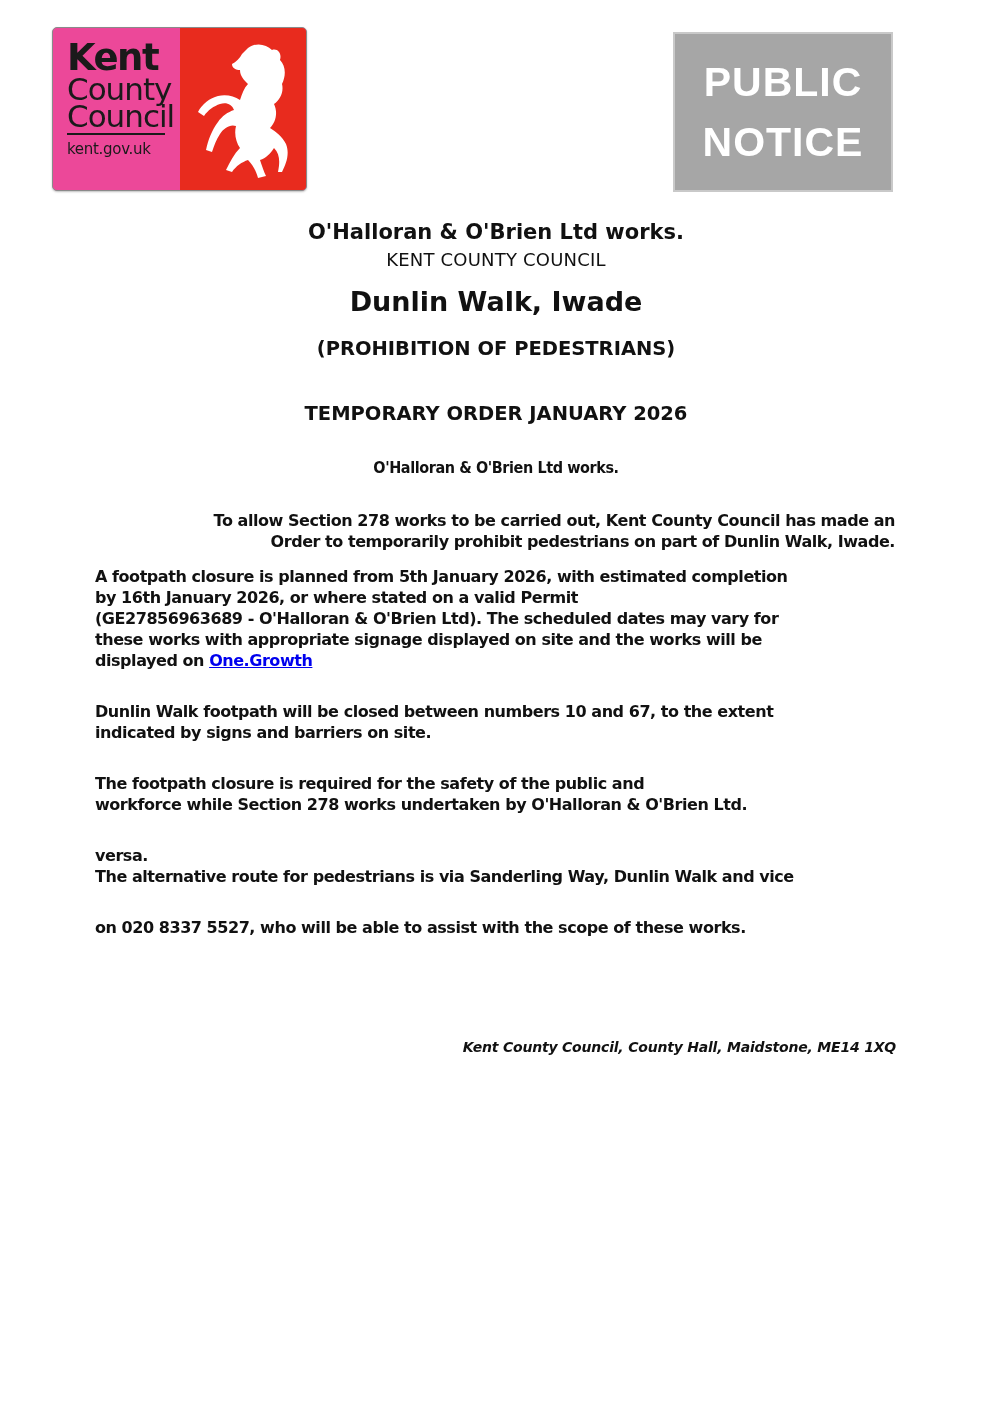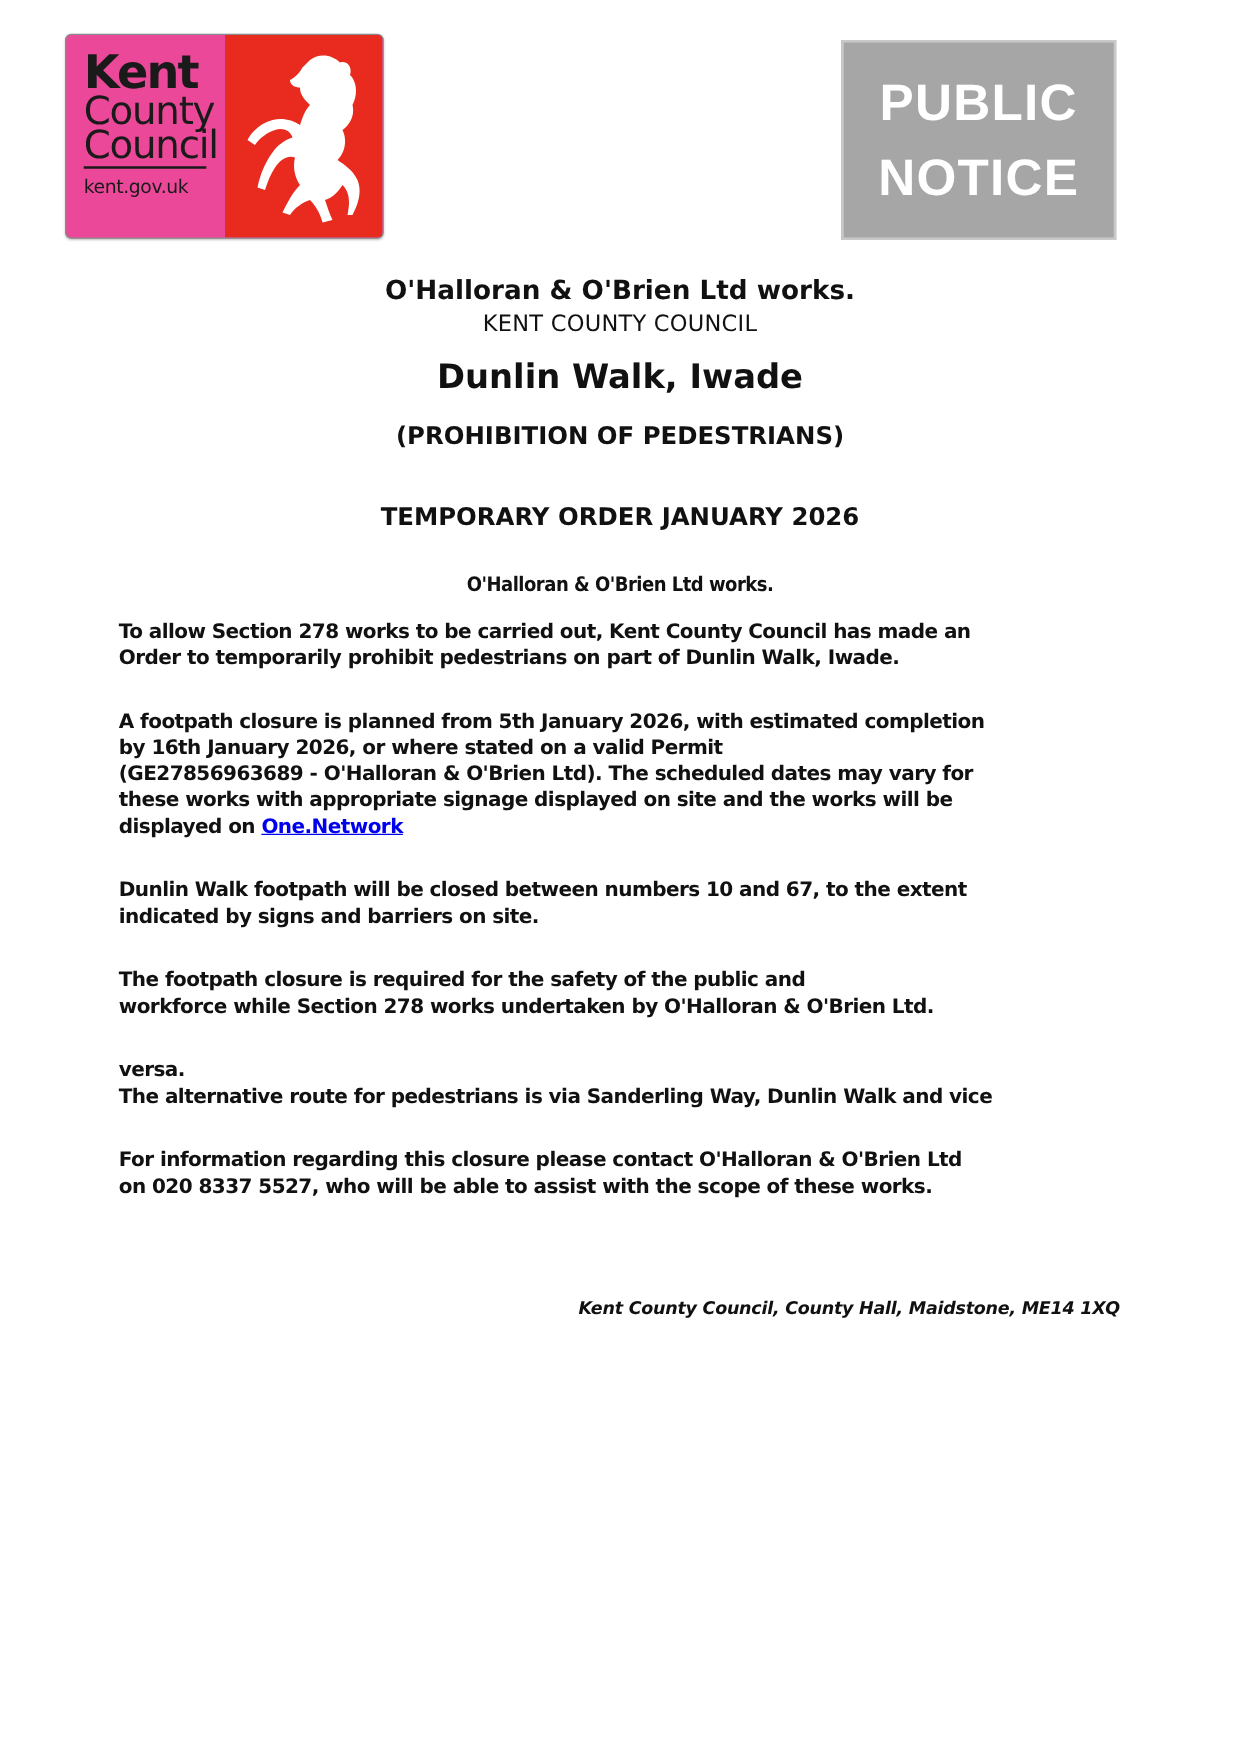--- a/index.html
+++ b/index.html
@@ -57,48 +57,47 @@
 
 <div class="center h-works">O'Halloran &amp; O'Brien Ltd works.</div>
 <div class="center h-kcc">KENT COUNTY COUNCIL</div>
 <div class="center h-street">Dunlin Walk, Iwade</div>
 <div class="center h-prohib">
   <div>(PROHIBITION OF PEDESTRIANS)</div>
 </div>
 <div class="center h-order">TEMPORARY ORDER JANUARY 2026</div>
 <div class="center h-works2">O'Halloran &amp; O'Brien Ltd works.</div>
 
-<div class="para" style="top:494px;">
+<div class="para" style="top:510px;text-align:right;">
   <div>To allow Section 278 works to be carried out, Kent County Council has made an</div>
   <div>Order to temporarily prohibit pedestrians on part of Dunlin Walk, Iwade.</div>
 </div>
 
 <div class="para" style="top:566px;">
   <div>A footpath closure is planned from 5th January 2026, with estimated completion</div>
   <div>by 16th January 2026, or where stated on a valid Permit</div>
   <div>(GE27856963689 - O'Halloran &amp; O'Brien Ltd). The scheduled dates may vary for</div>
   <div>these works with appropriate signage displayed on site and the works will be</div>
-  <div><span>displayed on </span><a href="#">One.Network</a></div>
+  <div><span>displayed on </span><a href="#">One.Growth</a></div>
 </div>
 
 <div class="para" style="top:701px;">
   <div>Dunlin Walk footpath will be closed between numbers 10 and 67, to the extent</div>
   <div>indicated by signs and barriers on site.</div>
 </div>
 
 <div class="para" style="top:773px;">
   <div>The footpath closure is required for the safety of the public and</div>
   <div>workforce while Section 278 works undertaken by O'Halloran &amp; O'Brien Ltd.</div>
 </div>
 
 <div class="para" style="top:845px;">
   <div>versa.</div>
   <div>The alternative route for pedestrians is via Sanderling Way, Dunlin Walk and vice</div>
 </div>
 
 <div class="para" style="top:917px;">
-  <div>For information regarding this closure please contact O'Halloran &amp; O'Brien Ltd</div>
   <div>on 020 8337 5527, who will be able to assist with the scope of these works.</div>
 </div>
 
 <div class="sig">
   <div>Kent County Council, County Hall, Maidstone, ME14 1XQ</div>
 </div>
 
 </body></html>

